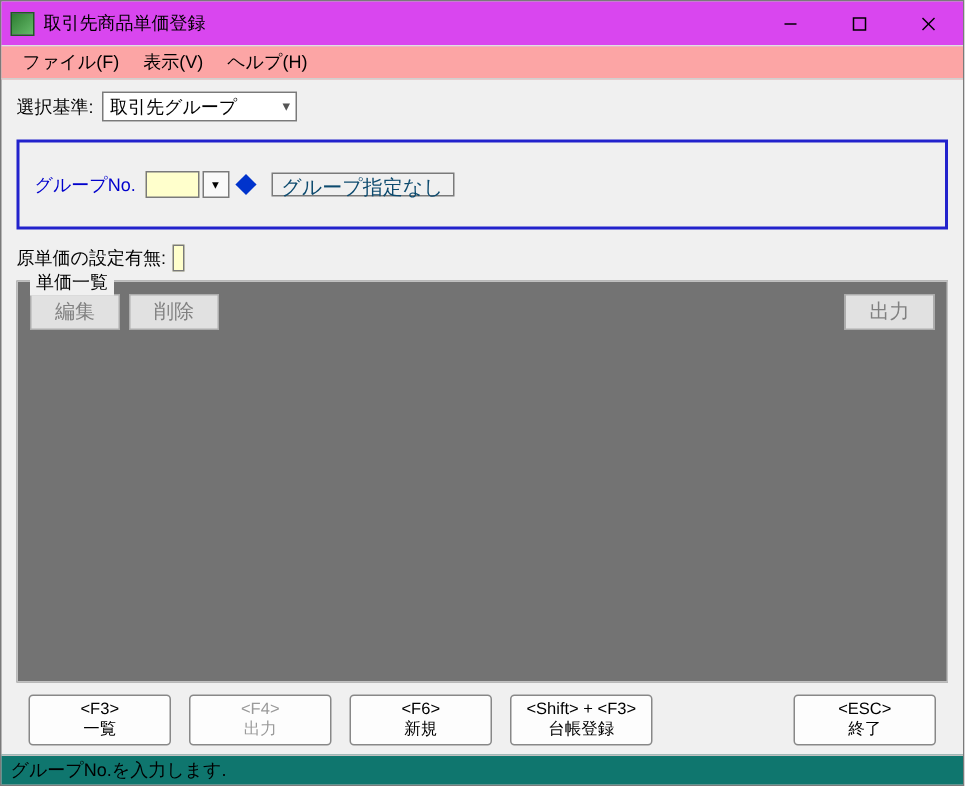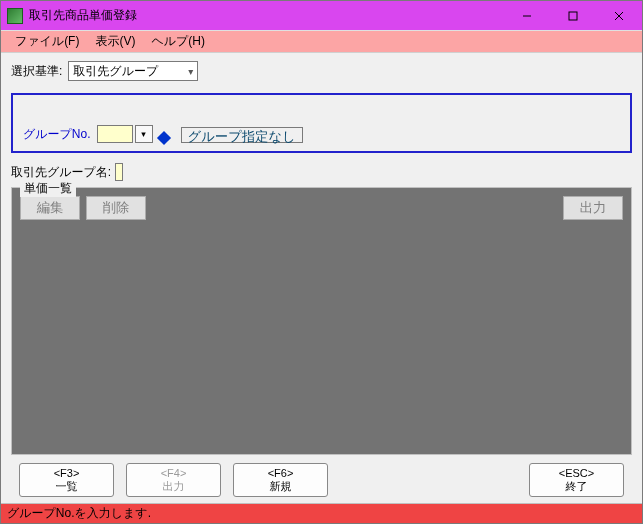--- a/index.html
+++ b/index.html
@@ -93,21 +93,21 @@
     padding: 0 4px;
     justify-content: space-between;
   }
   .select-criteria .chev { font-size: 10px; color: #555; }
 
   .group-panel {
     border: 2px solid #2222cc;
     height: 60px;
     padding: 8px 10px;
     display: flex;
-    align-items: flex-end;
+    align-items: center;
     margin-top: 4px;
     background: #f0f0f0;
   }
   .group-panel .glabel {
     color: #0000cc;
     margin-right: 6px;
   }
   .group-no-input {
     width: 36px;
     height: 18px;
@@ -256,21 +256,21 @@
     font-size: 11px;
     line-height: 1.2;
     cursor: default;
   }
   .bottom-buttons .fbtn.disabled { color: #9a9a9a; }
   .bottom-buttons .gap { flex: 1; }
 
   .statusbar {
     height: 20px;
     border-top: 1px solid #c0c0c0;
-    background: #ef4444;
+    background: #0f766e;
     padding: 4px 6px;
     font-size: 12px;
     display: flex;
     align-items: center;
   }
 </style>
 </head>
 <body>
 
 <div class="window">
@@ -318,21 +318,21 @@
       <span class="glabel">グループNo.</span>
       <input type="text" class="group-no-input" value="" style="">
       <div class="small-drop">
         <span>▾</span>
       </div>
       <span class="diamond"></span>
       <button class="group-none-btn">グループ指定なし</button>
     </div>
 
     <div class="group-name-row">
-      <span>取引先グループ名:</span>
+      <span>原単価の設定有無:</span>
       <input type="text" class="group-name-input" value="" style="">
     </div>
 
     <div class="fieldset">
       <div class="fieldset-legend">単価一覧</div>
 
       <div class="tool-row">
         <button class="small-btn">編集</button>
         <button class="small-btn">削除</button>
         <div class="spacer"></div>
@@ -347,20 +347,24 @@
         <span>一覧</span>
       </div>
       <div class="fbtn disabled">
         <span>&lt;F4&gt;</span>
         <span>出力</span>
       </div>
       <div class="fbtn">
         <span>&lt;F6&gt;</span>
         <span>新規</span>
       </div>
+      <div class="fbtn">
+        <span>&lt;Shift&gt; + &lt;F3&gt;</span>
+        <span>台帳登録</span>
+      </div>
       <div class="gap"></div>
       <div class="fbtn">
         <span>&lt;ESC&gt;</span>
         <span>終了</span>
       </div>
     </div>
 
   </div>
 
   <div class="statusbar">

